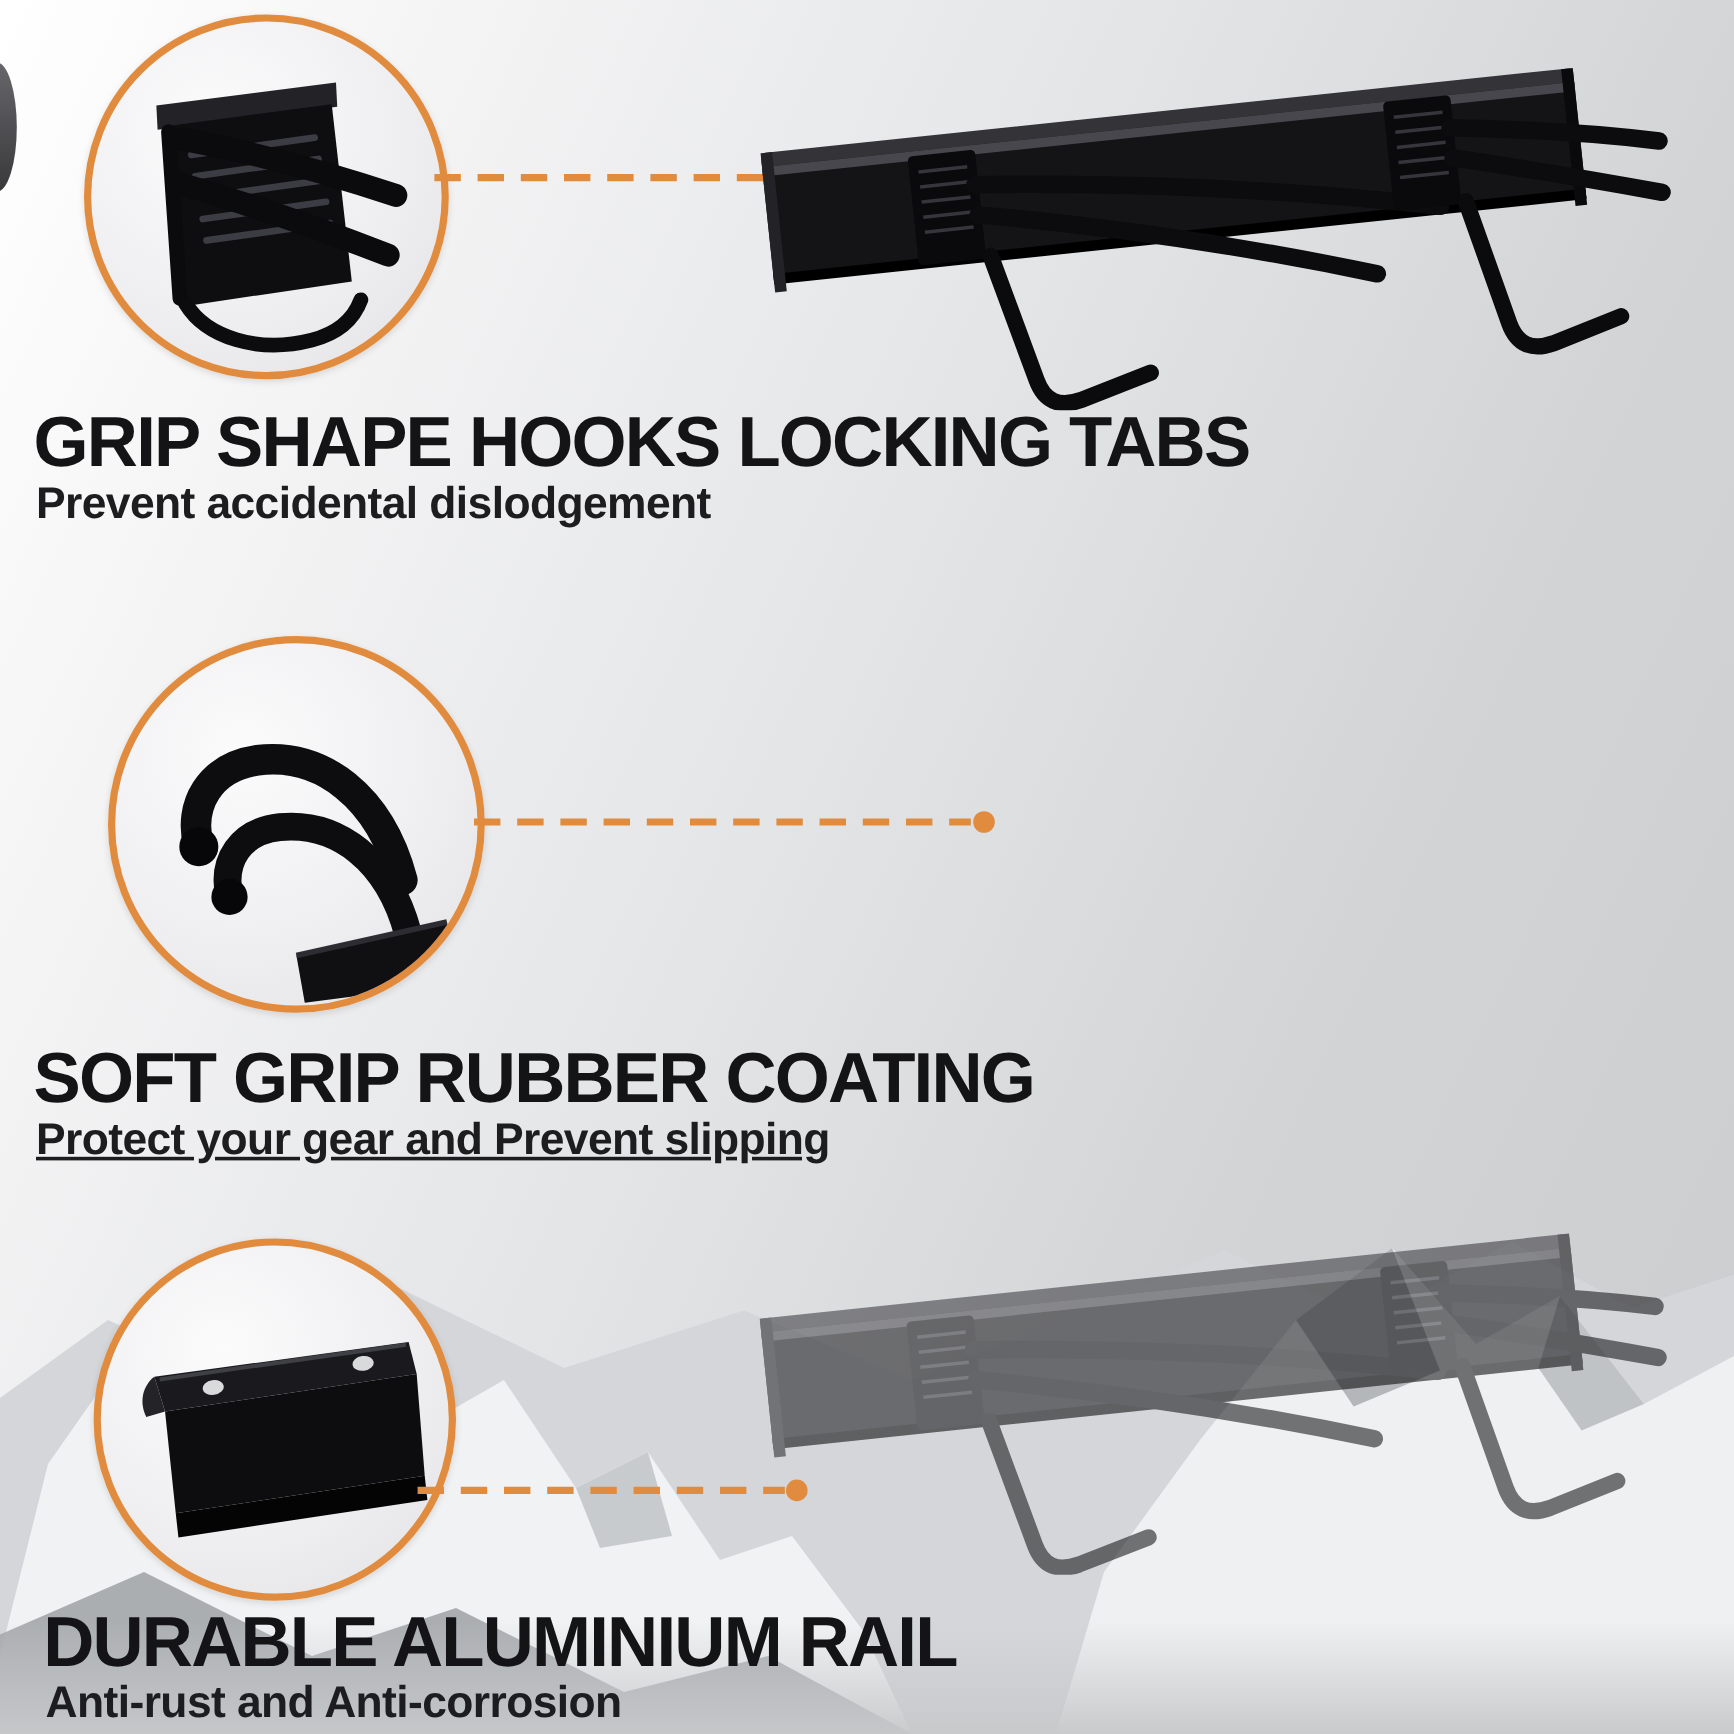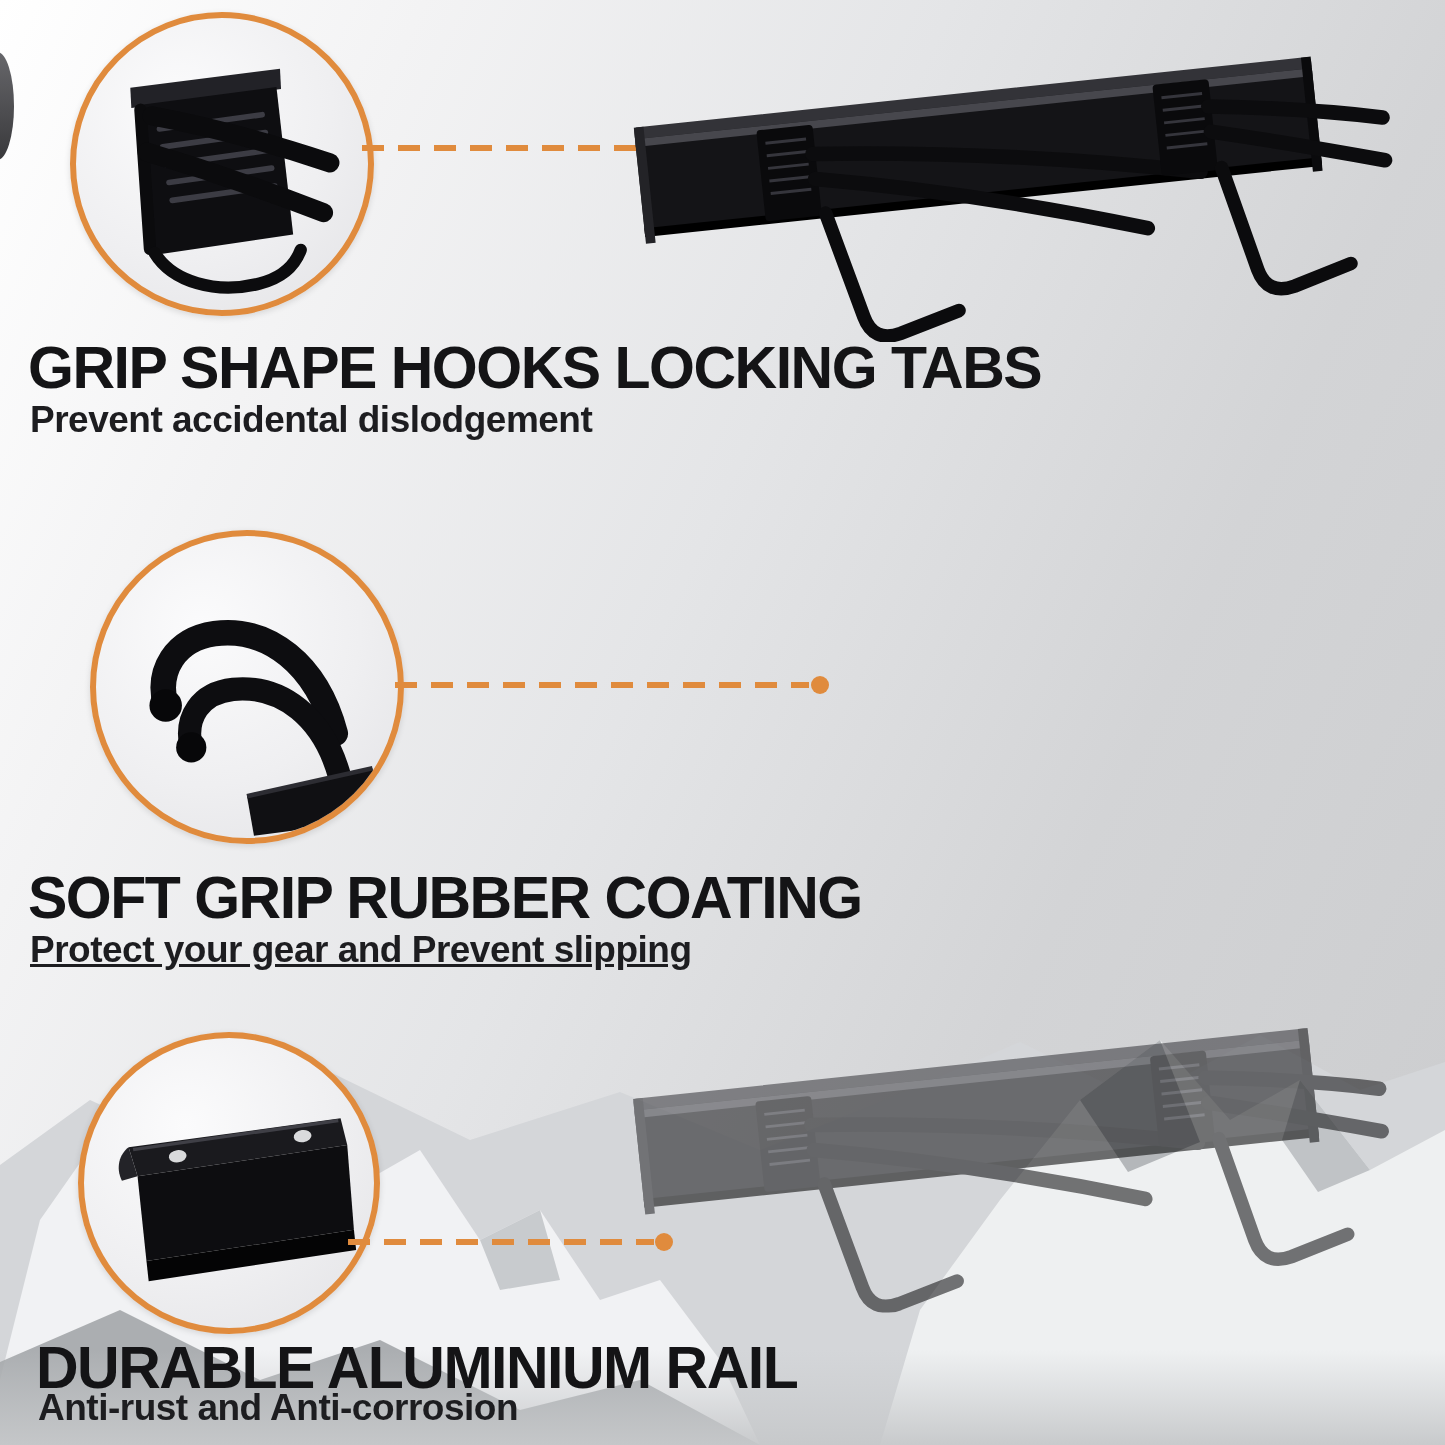--- a/index.html
+++ b/index.html
@@ -46,21 +46,21 @@
   .feature p{
     position:absolute;margin:0;
     font-size:37px;font-weight:700;letter-spacing:-0.5px;
     color:#1d1d20;line-height:1.1;white-space:nowrap;
   }
   .f1 h2{left:28px;top:338px;}
   .f1 p{left:30px;top:400px;}
   .f2 h2{left:28px;top:388px;}
   .f2 p{left:30px;top:450px;text-decoration:underline;}
   .f3 h2{left:36px;top:358px;}
-  .f3 p{left:38px;top:408px;}
+  .f3 p{left:38px;top:419px;}
 
   .mountains{position:absolute;left:0;top:980px;width:1445px;height:465px;}
   .corner-artifact{
     position:absolute;left:-14px;top:52px;width:28px;height:108px;
     background:linear-gradient(180deg,#56565a,#232326);
     border-radius:0 60% 60% 0 / 0 50% 50% 0;
     opacity:0.9;
   }
 </style>
 </head>

